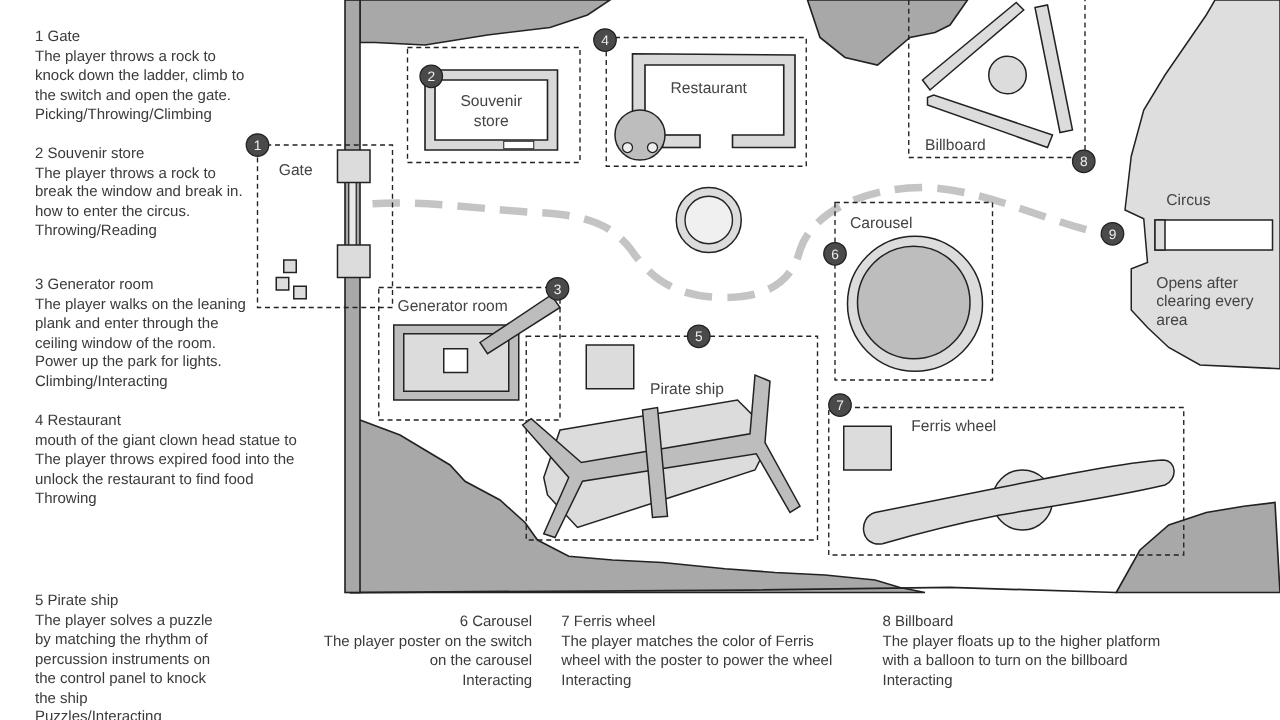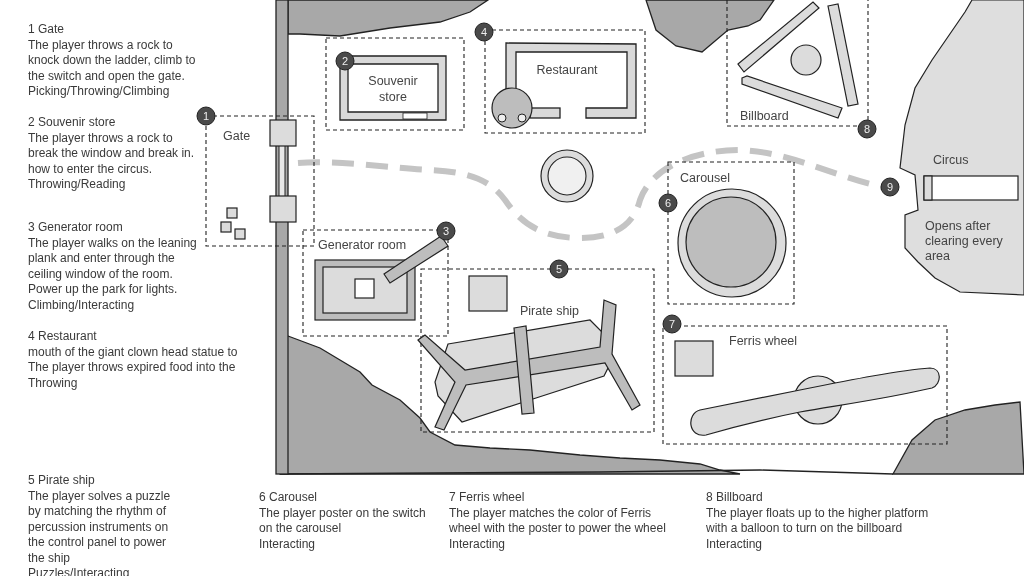--- a/index.html
+++ b/index.html
@@ -41,33 +41,34 @@
   <span class="b">The player walks on the leaning</span>
   <span class="b">plank and enter through the</span>
   <span class="b">ceiling window of the room.</span>
   <span class="b">Power up the park for lights.</span>
   <span class="tag">Climbing/Interacting</span>
 </div>
 <div class="desc" style="left:28px; top:329px;">
   <span class="t">4 Restaurant</span>
   <span class="b">mouth of the giant clown head statue to</span>
   <span class="b">The player throws expired food into the</span>
+  <span class="b">unlock the restaurant to find food</span>
   <span class="tag">Throwing</span>
 </div>
 <div class="desc" style="left:28px; top:429px;margin-top:44px;">
   <span class="t">5 Pirate ship</span>
   <span class="b">The player solves a puzzle</span>
   <span class="b">by matching the rhythm of</span>
   <span class="b">percussion instruments on</span>
-  <span class="b">the control panel to power</span>
+  <span class="b">the control panel to knock</span>
   <span class="b">the ship</span>
   <span class="tag">Puzzles/Interacting</span>
 </div>
 
-<div class="desc" style="left:259px; top:490px;">
+<div class="desc" style="left:259px; top:490px;text-align:right;">
   <span class="t">6 Carousel</span>
   <span class="b">The player poster on the switch</span>
   <span class="b">on the carousel</span>
   <span class="tag">Interacting</span>
 </div>
 <div class="desc" style="left:449px; top:490px;">
   <span class="t">7 Ferris wheel</span>
   <span class="b">The player matches the color of Ferris</span>
   <span class="b">wheel with the poster to power the wheel</span>
   <span class="tag">Interacting</span>

